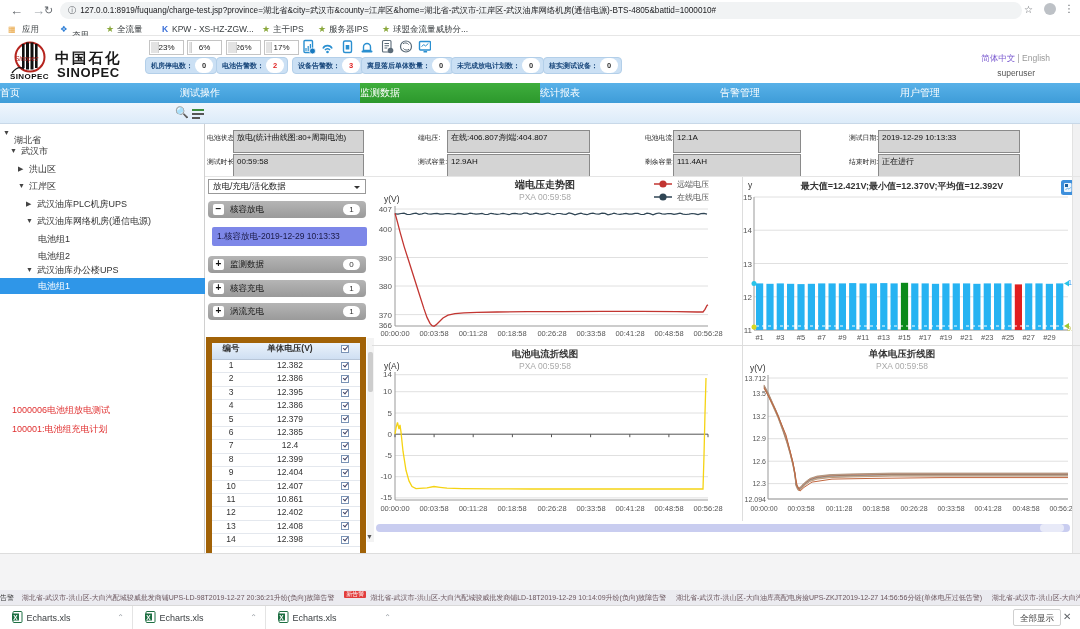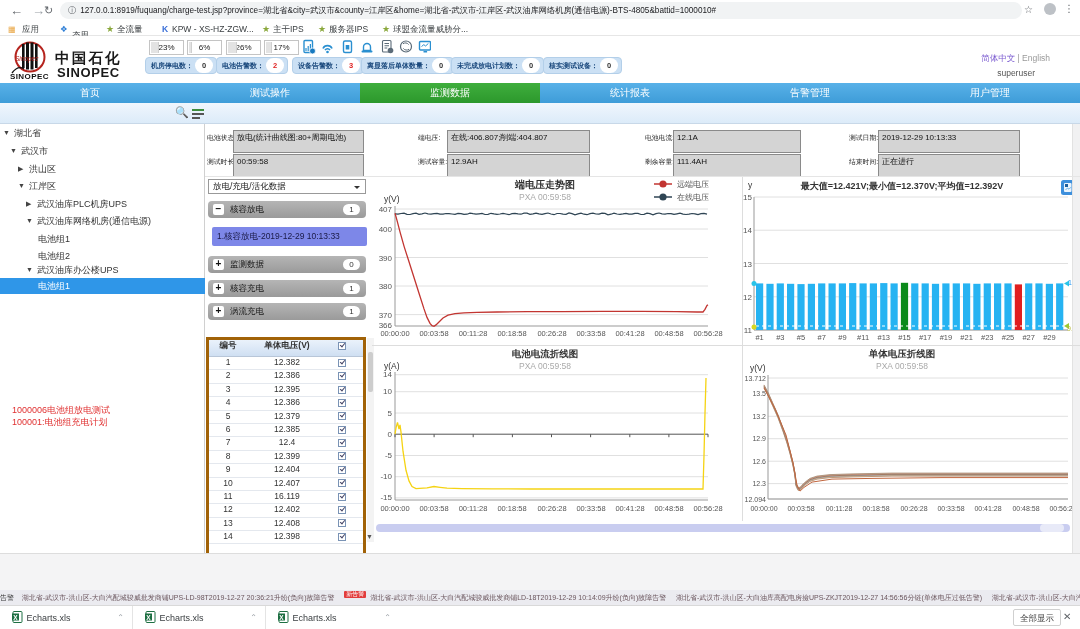--- a/index.html
+++ b/index.html
@@ -14,39 +14,39 @@
 .star{color:#8aa83c;font-size:9px}
 
 .hdr{left:0;top:36px;width:1080px;height:47px;background:#fff}
 .pctbox{top:4px;width:35px;height:15px;border:1px solid #c4c4c4;background:#fff;font-size:8px;text-align:center;line-height:14px;color:#222;position:absolute}
 .pctbox i{position:absolute;left:1px;top:1px;bottom:1px;background:#e3e3e3;border-right:1px solid #cfcfcf}
 .pill{position:absolute;top:21px;height:17px;background:#cbe0f4;border:1px solid #b3cfe9;border-radius:4px;color:#1c4a7e;font-weight:bold;font-size:7px;line-height:15px;padding:0 3px 0 5px;white-space:nowrap}
 .pill b{display:inline-block;background:#fff;border-radius:8px;min-width:18px;text-align:center;color:#333;margin-left:2px;font-size:7.5px}
 .pill b.red{color:#e02222}
 
 .nav{left:0;top:83px;width:1080px;height:20px;background:linear-gradient(#58b1e8,#3e9cd8);display:flex}
-.nav div{flex:1;color:#fff;font-size:10px;text-align:center;line-height:20px}
+.nav div{flex:1;color:#fff;font-size:10px;text-align:left;line-height:20px}
 .nav div.act{background:linear-gradient(#3fae3d,#2c982c)}
 .srch{left:0;top:103px;width:1080px;height:21px;background:linear-gradient(#f0f6fd,#dcebf9);border-bottom:1px solid #c8d8e8}
 
 .tree{left:0;top:124px;width:205px;height:429px;background:#fff;border-right:1px solid #d0d0d0;font-size:9px;color:#333}
 .tn{position:absolute;white-space:nowrap}
 .tsel{position:absolute;left:0;width:205px;height:16px;background:#2f96e8;color:#fff;line-height:16px}
 .cnt{position:absolute;left:0;width:205px;height:15px;background:linear-gradient(#e4f0fa,#cfe3f4);color:#335;text-align:center;line-height:15px;font-size:9px}
 .redl{position:absolute;color:#e03030;font-size:9px;white-space:nowrap}
 
 .sel{left:208px;top:179px;width:158px;height:15px;border:1px solid #999;background:#fff;font-size:8.5px;line-height:13px;padding-left:4px;color:#222}
 .sel:after{content:"";position:absolute;right:5px;top:6px;border:3px solid transparent;border-top-color:#333}
 .accd{position:absolute;left:208px;width:158px;height:17px;background:linear-gradient(#b5b5b5,#9a9a9a);border-radius:4px;color:#222;font-size:8.5px;line-height:17px}
 .accd .pm{position:absolute;left:5px;top:3px;width:11px;height:11px;background:#fff;border-radius:2px;color:#111;font-weight:bold;text-align:center;line-height:10px;font-size:10px}
 .accd .lb{margin-left:22px;color:#1a1a1a}
 .accd .bd{position:absolute;right:6px;top:2.5px;width:17px;height:11px;background:#fff;border-radius:6px;text-align:center;line-height:11px;font-size:8px;color:#333}
 .selitem{left:212px;top:227px;width:155px;height:19px;background:#7d87e8;border-radius:2px;color:#1a1a46;font-size:8.5px;line-height:19px;padding-left:5px}
 
-.tbl{left:206px;top:337px;width:160px;height:252px;border:3px solid #a16207;background:#fff;overflow:hidden}
+.tbl{left:206px;top:337px;width:160px;height:252px;border:6px solid #a16207;background:#fff;overflow:hidden}
 .tbl .hd{height:17px;background:linear-gradient(#eaf2fb,#cfdff2);border-bottom:1px solid #b8c6d8;font-weight:bold;font-size:8.5px}
 .tbl .row{height:13.4px;border-bottom:1px solid #e4e8ee;font-size:8.5px}
 .tbl .c1{display:inline-block;width:38px;text-align:center;vertical-align:top}
 .tbl .c2{display:inline-block;width:80px;text-align:center;vertical-align:top}
 .tbl .c3{display:inline-block;width:30px;text-align:center;vertical-align:top}
 .cb{display:inline-block;width:8px;height:8px;border:1px solid #7a93b5;background:#fff;position:relative;vertical-align:middle}
 .cb:after{content:"";position:absolute;left:1px;top:0px;width:4px;height:2px;border-left:1.5px solid #446;border-bottom:1.5px solid #446;transform:rotate(-50deg)}
 .sb{left:367px;top:338px;width:7px;height:204px;background:#f3f3f3}
 .sb i{position:absolute;left:1px;top:14px;width:5px;height:40px;background:#cdcdcd;border-radius:2px}
 
@@ -160,38 +160,38 @@
  <span class="abs" style="left:175px;top:3px;font-size:11px;color:#444">🔍</span>
  <svg class="abs" style="left:192px;top:6px" width="12" height="10">
       <rect x="0" y="0" width="12" height="2" fill="#3c8c3c"></rect>
       <rect x="0" y="4" width="12" height="2" fill="#555"></rect>
       <rect x="0" y="8" width="8" height="2" fill="#555"></rect>
     </svg>
 </div>
 
 <div class="abs tree">
     <span class="tn" style="left:3px;top:5px;font-size:7px;color:#444">▼</span>
-    <span class="tn" style="left:14px;top:3px">湖北省</span>
+    <span class="tn" style="left:14px;top:10px">湖北省</span>
     <span class="tn" style="left:10px;top:23px;font-size:7px;color:#444">▼</span>
     <span class="tn" style="left:21px;top:21px">武汉市</span>
     <span class="tn" style="left:18px;top:41px;font-size:7px;color:#444">▶</span>
     <span class="tn" style="left:29px;top:39px">洪山区</span>
     <span class="tn" style="left:18px;top:58px;font-size:7px;color:#444">▼</span>
     <span class="tn" style="left:29px;top:56px">江岸区</span>
     <span class="tn" style="left:26px;top:76px;font-size:7px;color:#444">▶</span>
     <span class="tn" style="left:37px;top:74px">武汉油库PLC机房UPS</span>
     <span class="tn" style="left:26px;top:93px;font-size:7px;color:#444">▼</span>
     <span class="tn" style="left:37px;top:91px">武汉油库网络机房(通信电源)</span>
     <span class="tn" style="left:38px;top:109px">电池组1</span>
     <span class="tn" style="left:38px;top:126px">电池组2</span>
     <span class="tn" style="left:26px;top:142px;font-size:7px;color:#444">▼</span>
     <span class="tn" style="left:37px;top:140px">武汉油库办公楼UPS</span>
     <div class="tsel" style="top:154px"><span style="margin-left:38px">电池组1</span></div>
     <div class="redl" style="left:12px;top:280px">1000006电池组放电测试</div>
-    <div class="redl" style="left:12px;top:292px">100001:电池组充电计划</div>
+    <div class="redl" style="left:12px;top:299px">100001:电池组充电计划</div>
   </div>
 <div class="flabel" style="left:207px;top:133px">电池状态:</div>
 <div class="finput" style="left:233px;top:130px;width:131px">放电(统计曲线图:80+周期电池)</div>
 <div class="flabel" style="left:418px;top:133px">端电压:</div>
 <div class="finput" style="left:447px;top:130px;width:143px">在线:406.807;削端:404.807</div>
 <div class="flabel" style="left:645px;top:133px">电池电流:</div>
 <div class="finput" style="left:673px;top:130px;width:128px">12.1A</div>
 <div class="flabel" style="left:849px;top:133px">测试日期:</div>
 <div class="finput" style="left:878px;top:130px;width:142px">2019-12-29 10:13:33</div>
 <div class="flabel" style="left:207px;top:157px">测试时长:</div>
@@ -215,21 +215,21 @@
  <div class="row"><span class="c1">1</span><span class="c2">12.382</span><span class="c3"><span class="cb"></span></span></div>
     <div class="row"><span class="c1">2</span><span class="c2">12.386</span><span class="c3"><span class="cb"></span></span></div>
     <div class="row"><span class="c1">3</span><span class="c2">12.395</span><span class="c3"><span class="cb"></span></span></div>
     <div class="row"><span class="c1">4</span><span class="c2">12.386</span><span class="c3"><span class="cb"></span></span></div>
     <div class="row"><span class="c1">5</span><span class="c2">12.379</span><span class="c3"><span class="cb"></span></span></div>
     <div class="row"><span class="c1">6</span><span class="c2">12.385</span><span class="c3"><span class="cb"></span></span></div>
     <div class="row"><span class="c1">7</span><span class="c2">12.4</span><span class="c3"><span class="cb"></span></span></div>
     <div class="row"><span class="c1">8</span><span class="c2">12.399</span><span class="c3"><span class="cb"></span></span></div>
     <div class="row"><span class="c1">9</span><span class="c2">12.404</span><span class="c3"><span class="cb"></span></span></div>
     <div class="row"><span class="c1">10</span><span class="c2">12.407</span><span class="c3"><span class="cb"></span></span></div>
-    <div class="row"><span class="c1">11</span><span class="c2">16.119</span><span class="c3"><span class="cb"></span></span></div>
+    <div class="row"><span class="c1">11</span><span class="c2">10.861</span><span class="c3"><span class="cb"></span></span></div>
     <div class="row"><span class="c1">12</span><span class="c2">12.402</span><span class="c3"><span class="cb"></span></span></div>
     <div class="row"><span class="c1">13</span><span class="c2">12.408</span><span class="c3"><span class="cb"></span></span></div>
     <div class="row"><span class="c1">14</span><span class="c2">12.398</span><span class="c3"><span class="cb"></span></span></div>
 </div>
 <div class="abs sb">
     <i></i>
   </div>
 <div class="abs" style="left:366px;top:533px;font-size:7px;color:#555">▼</div>
 
 <svg class="abs" style="left:372px;top:176px" width="370" height="170" viewBox="0 0 370 170">

